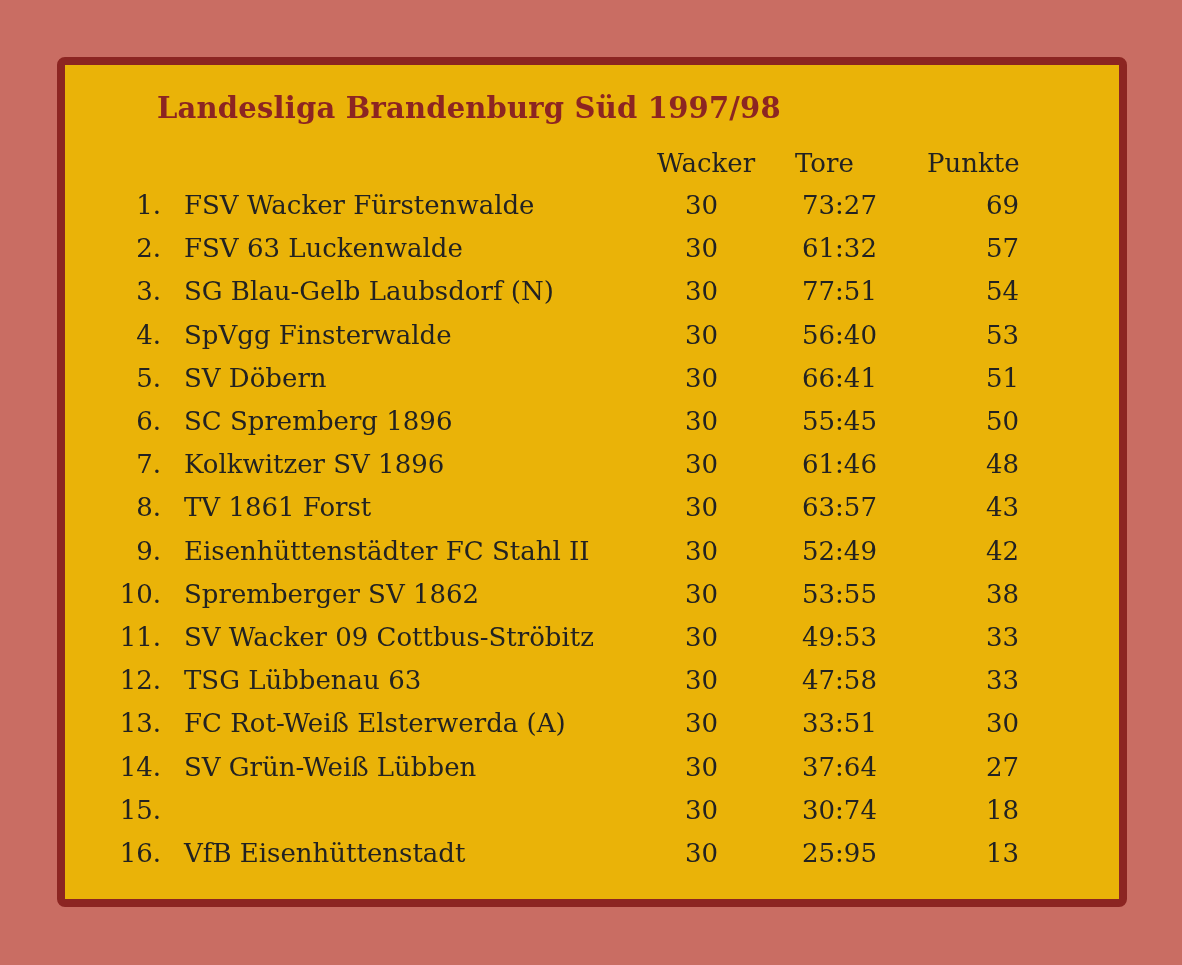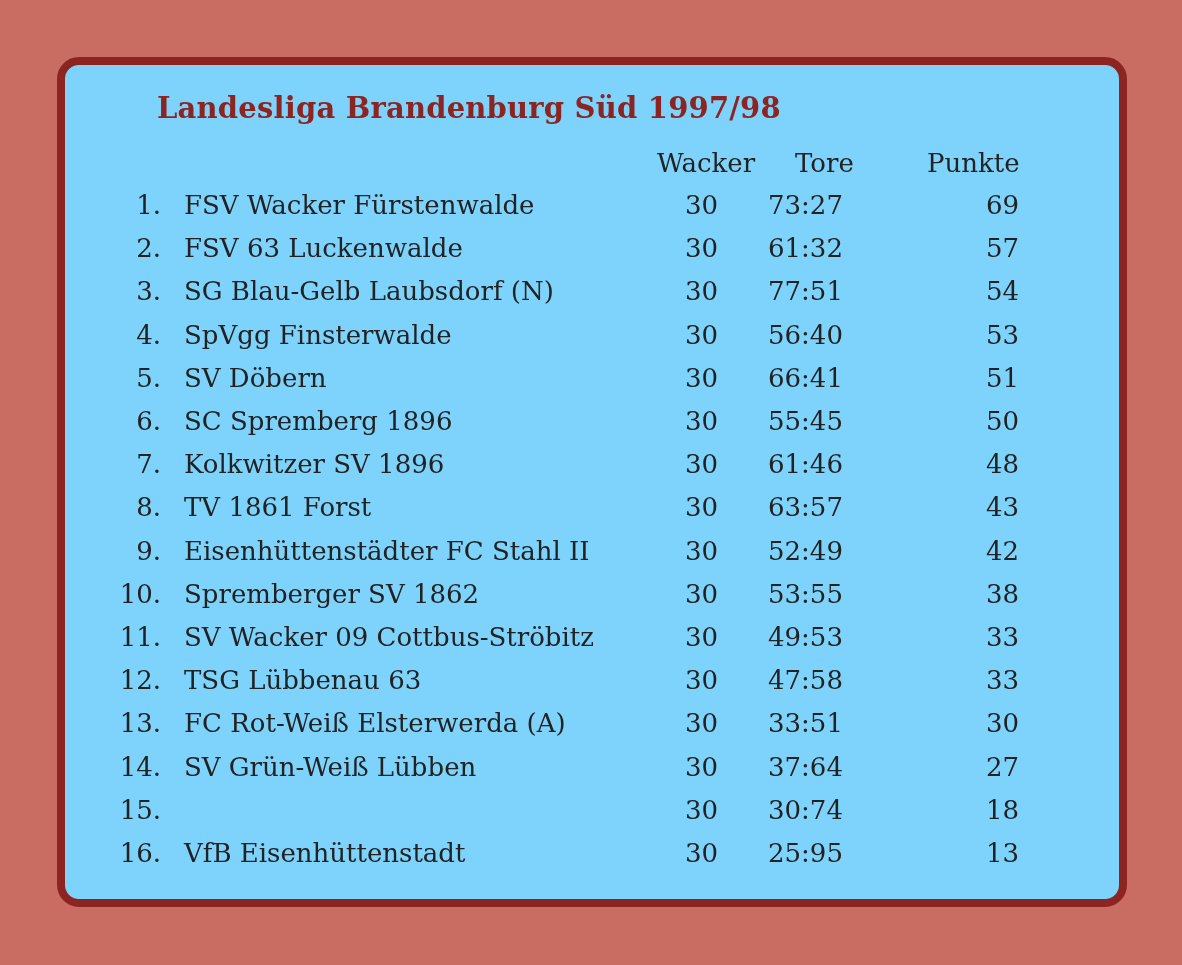--- a/index.html
+++ b/index.html
@@ -2,34 +2,34 @@
 <html><head>
 <meta charset="utf-8">
 <style>
   html, body { margin:0; padding:0; }
   body {
     width:1182px; height:965px; background:#C96D63; position:relative; overflow:hidden;
     font-family: "DejaVu Serif", "Liberation Serif", serif;
   }
   .card {
     position:absolute; left:57px; top:57px; width:1054px; height:834px;
-    background:#7dd3fc; border:8px solid #8C2522; border-radius:22px;
+    background:#eab308; border:8px solid #8C2522; border-radius:8px;
   }
   .title {
     position:absolute; left:92px; top:26px; margin:0;
     font-family: "DejaVu Serif", "Liberation Serif", serif;
     font-weight:bold; font-size:29px; color:#8C2522; letter-spacing:0.2px; white-space:nowrap;
   }
   .hdr { position:absolute; top:83px; font-size:26px; color:#222; white-space:nowrap; }
   .row { position:absolute; left:0; width:100%; height:43px; font-size:26px; color:#222; }
   .row span { position:absolute; top:0; white-space:nowrap; }
   .rank { width:96px; text-align:right; left:0; }
   .team { left:119px; }
   .sp { left:620px; }
-  .to { left:703px; }
+  .to { left:737px; }
   .pk { left:873px;margin-left:48px; }
 </style>
 </head>
 <body>
 
 <div class="card">
   <h1 class="title">Landesliga Brandenburg Süd 1997/98</h1>
   <span class="hdr" style="left:592px">Wacker</span>
   <span class="hdr" style="left:730px">Tore</span>
   <span class="hdr" style="left:862px">Punkte</span>

